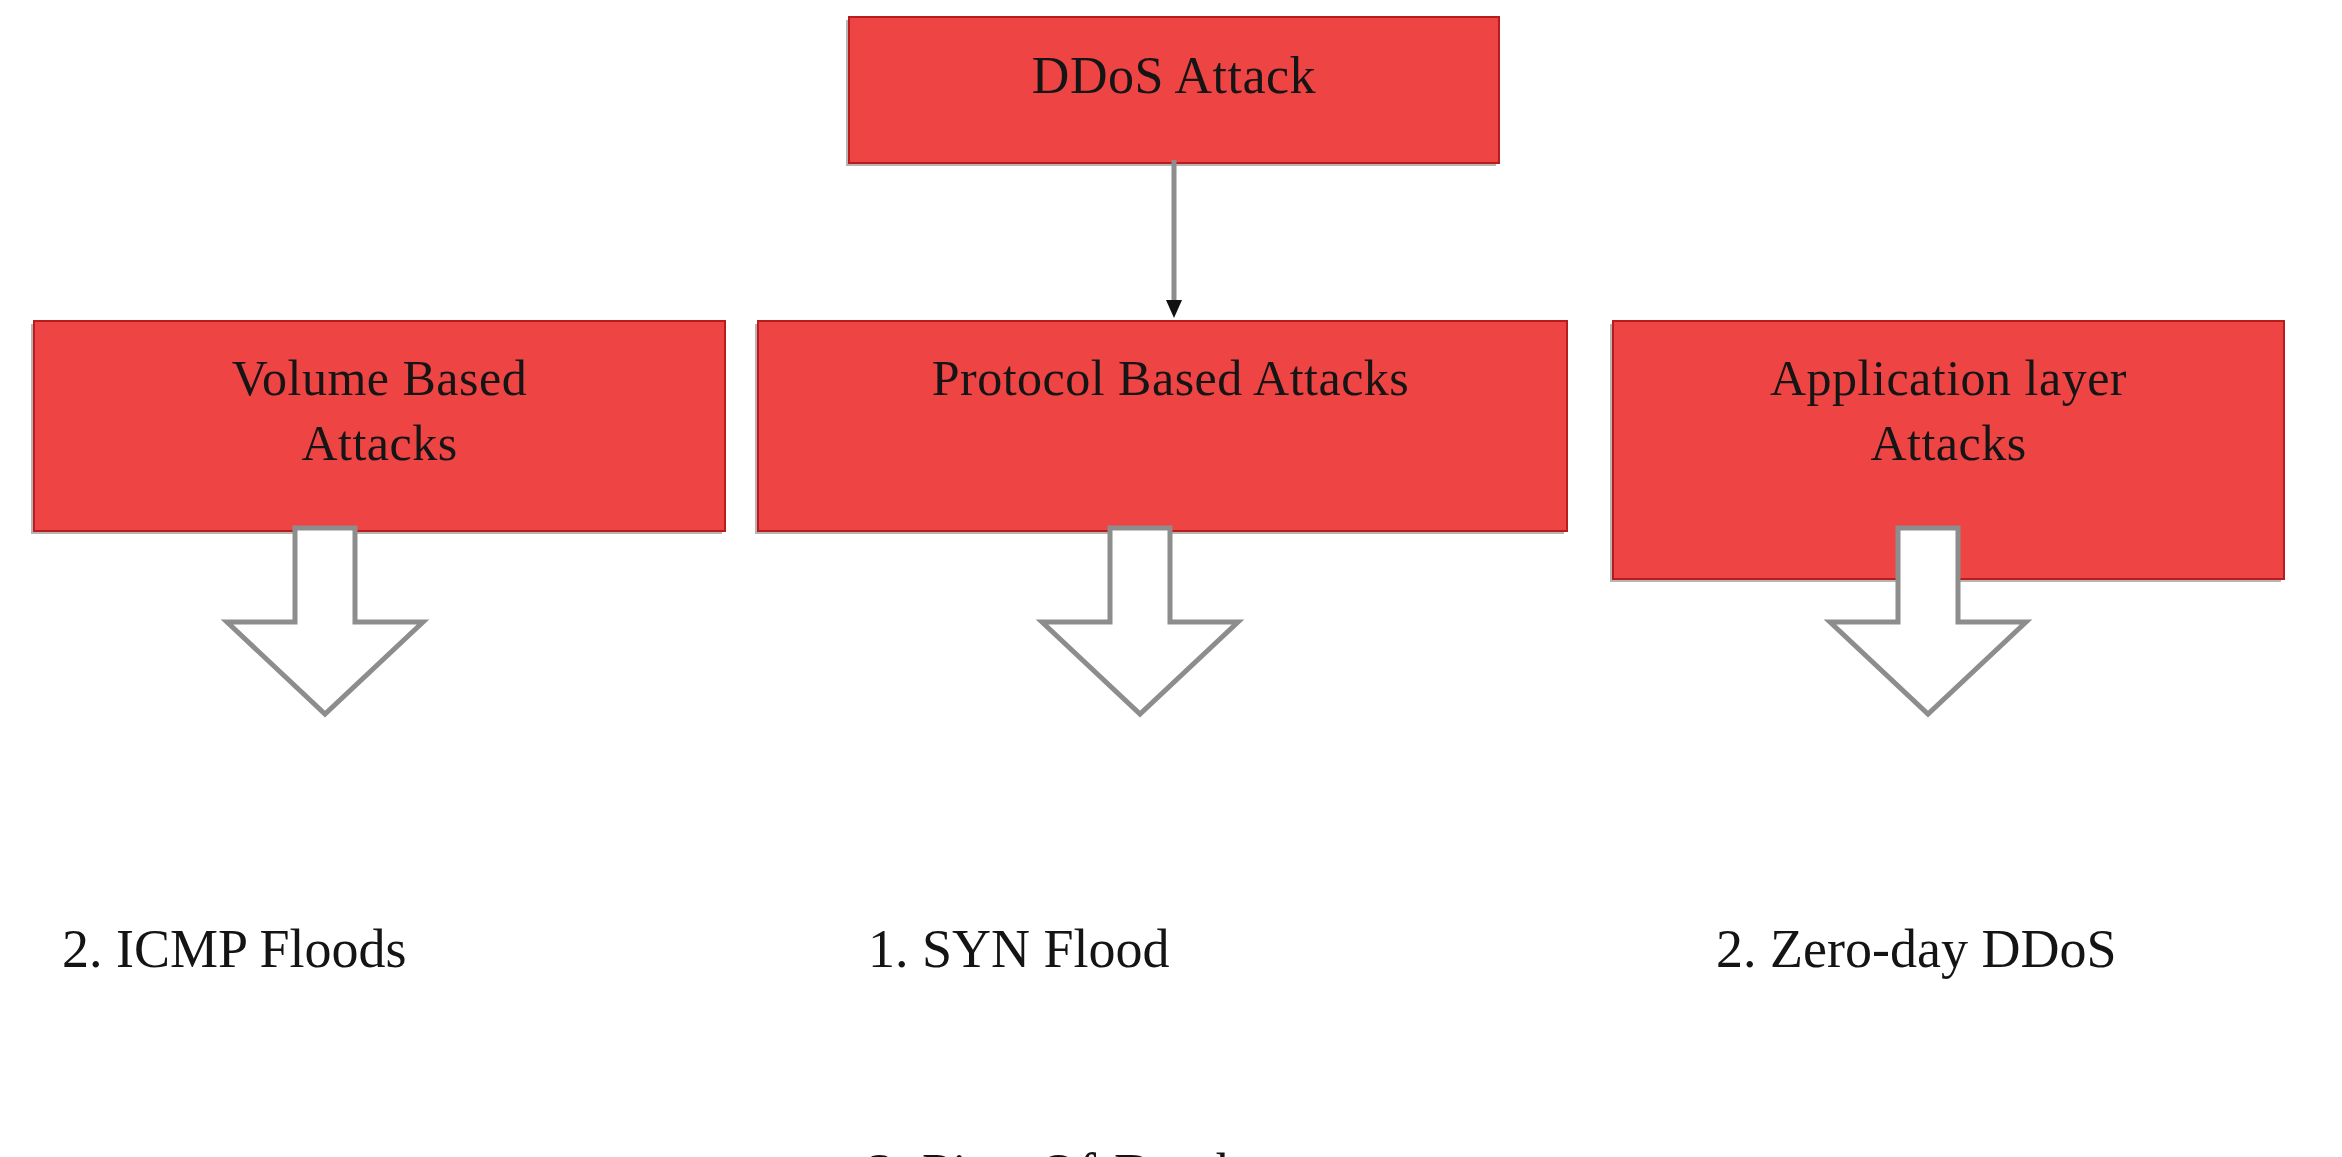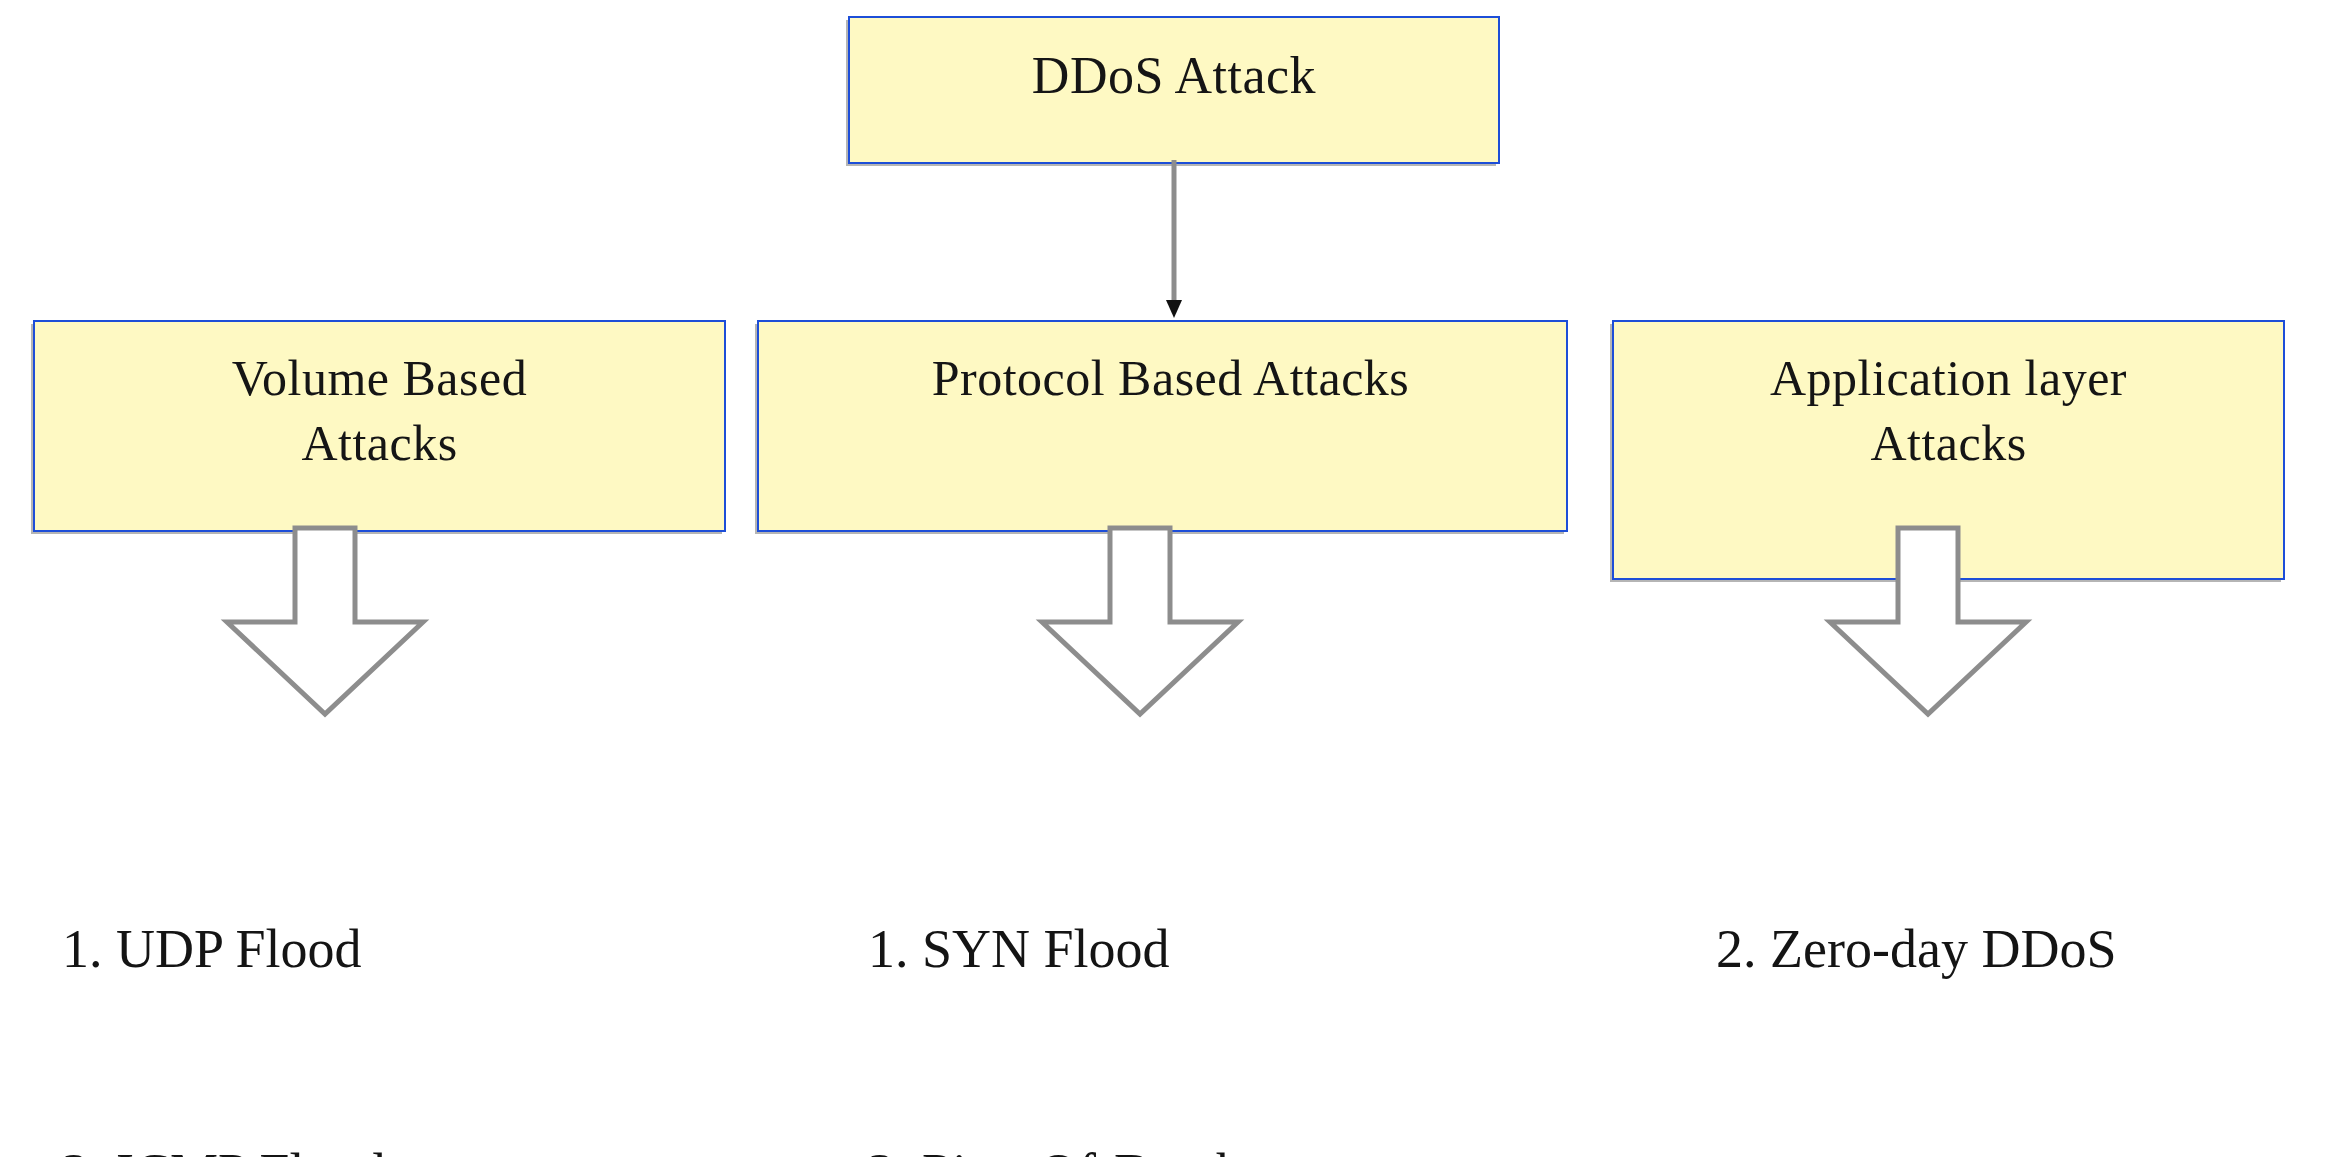--- a/index.html
+++ b/index.html
@@ -13,22 +13,22 @@
     height: 1157px;
     background: #ffffff;
     overflow: hidden;
     font-family: "Liberation Serif", "DejaVu Serif", serif;
     color: #1a1a1a;
   }
   
   .node-box {
     position: absolute;
     box-sizing: border-box;
-    background: #fef9c3;
-    border: 2px solid #1d4ed8;
+    background: #ef4444;
+    border: 2px solid #b91c1c;
     box-shadow: -3px 3px 0 -1px #b5b5b5;
   }
   .node-label {
     position: absolute;
     left: 0;
     right: 0;
     text-align: center;
     font-size: 50px;
     line-height: 1.30;
     letter-spacing: 0.5px;
@@ -108,21 +108,20 @@
 
   <svg class="block-arrow" id="arrow-protocol" style="left:1040px; top:528px; width:270px; height:196px;" viewBox="0 0 270 196">
     <polygon points="70,0 130,0 130,94 198,94 100,186 2,94 70,94" fill="#ffffff" stroke="#8d8d8d" stroke-width="5" stroke-linejoin="miter"></polygon>
   </svg>
 
   <svg class="block-arrow" id="arrow-app" style="left:1828px; top:528px; width:270px; height:196px;" viewBox="0 0 270 196">
     <polygon points="70,0 130,0 130,94 198,94 100,186 2,94 70,94" fill="#ffffff" stroke="#8d8d8d" stroke-width="5" stroke-linejoin="miter"></polygon>
   </svg>
 
   <div class="attack-list" id="list-volume">
-    <span class="li">1. UDP Flood</span>
     <span class="li">2. ICMP Floods</span>
     
     
   </div>
 
   <div class="attack-list" id="list-protocol">
     <span class="li">1. SYN Flood</span>
     <span class="li">2. Ping-Of-Death</span>
     
     

